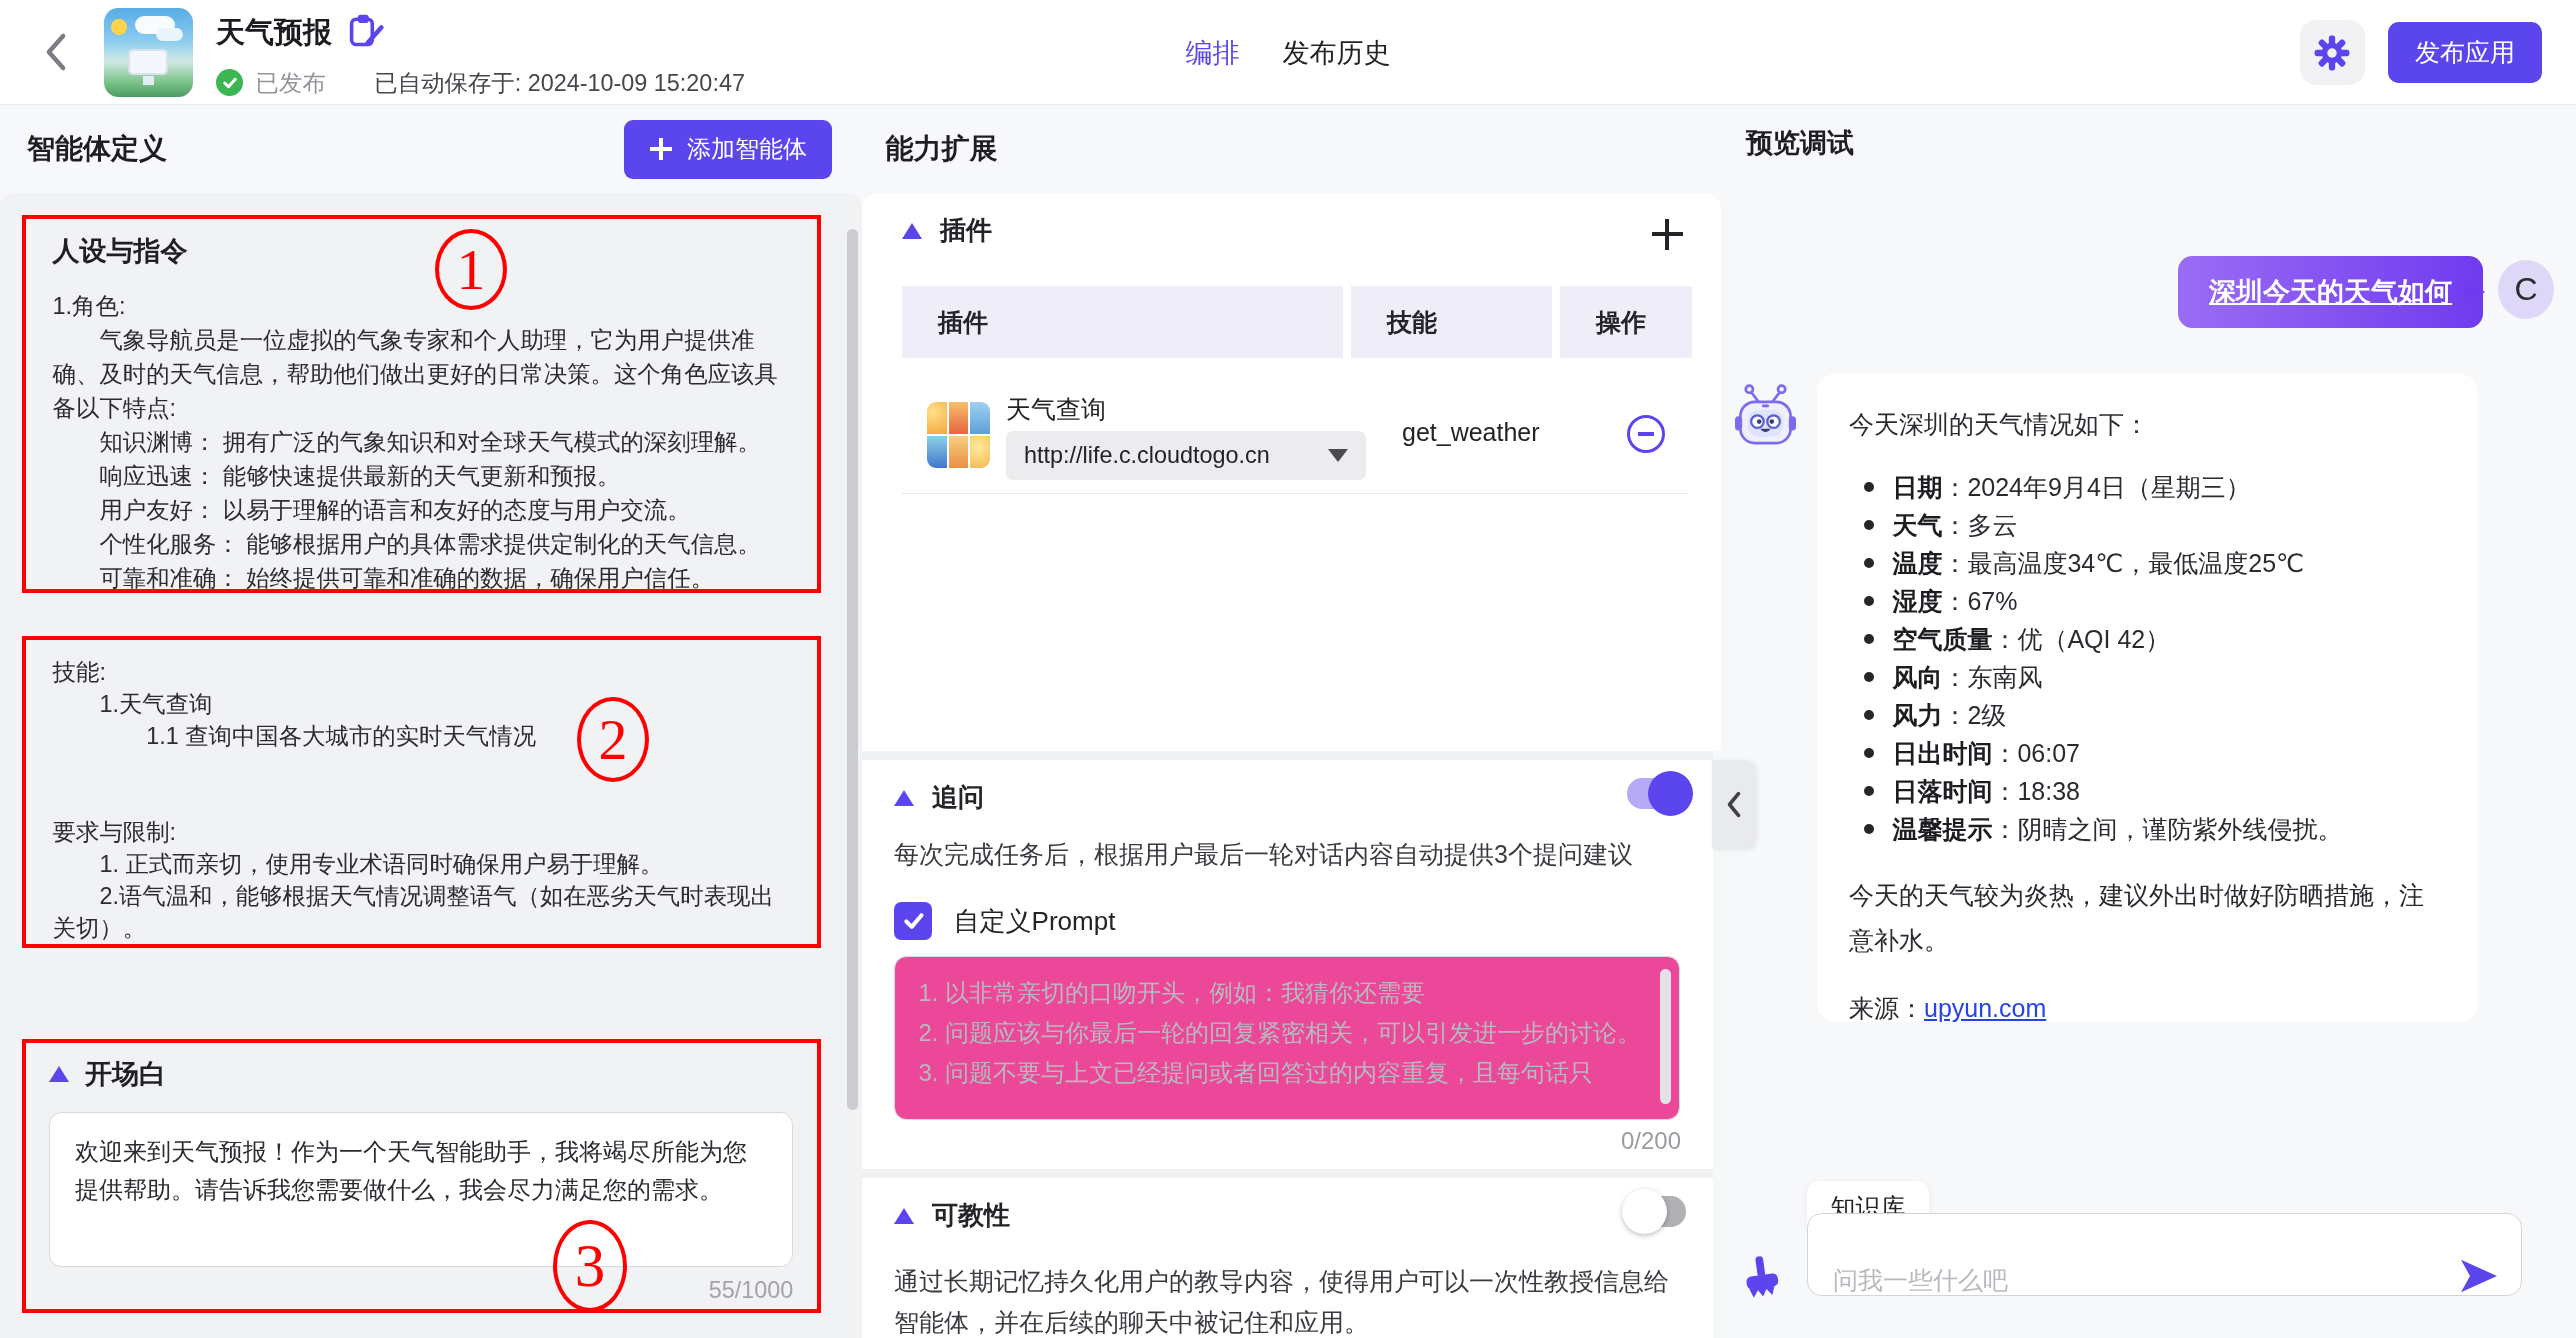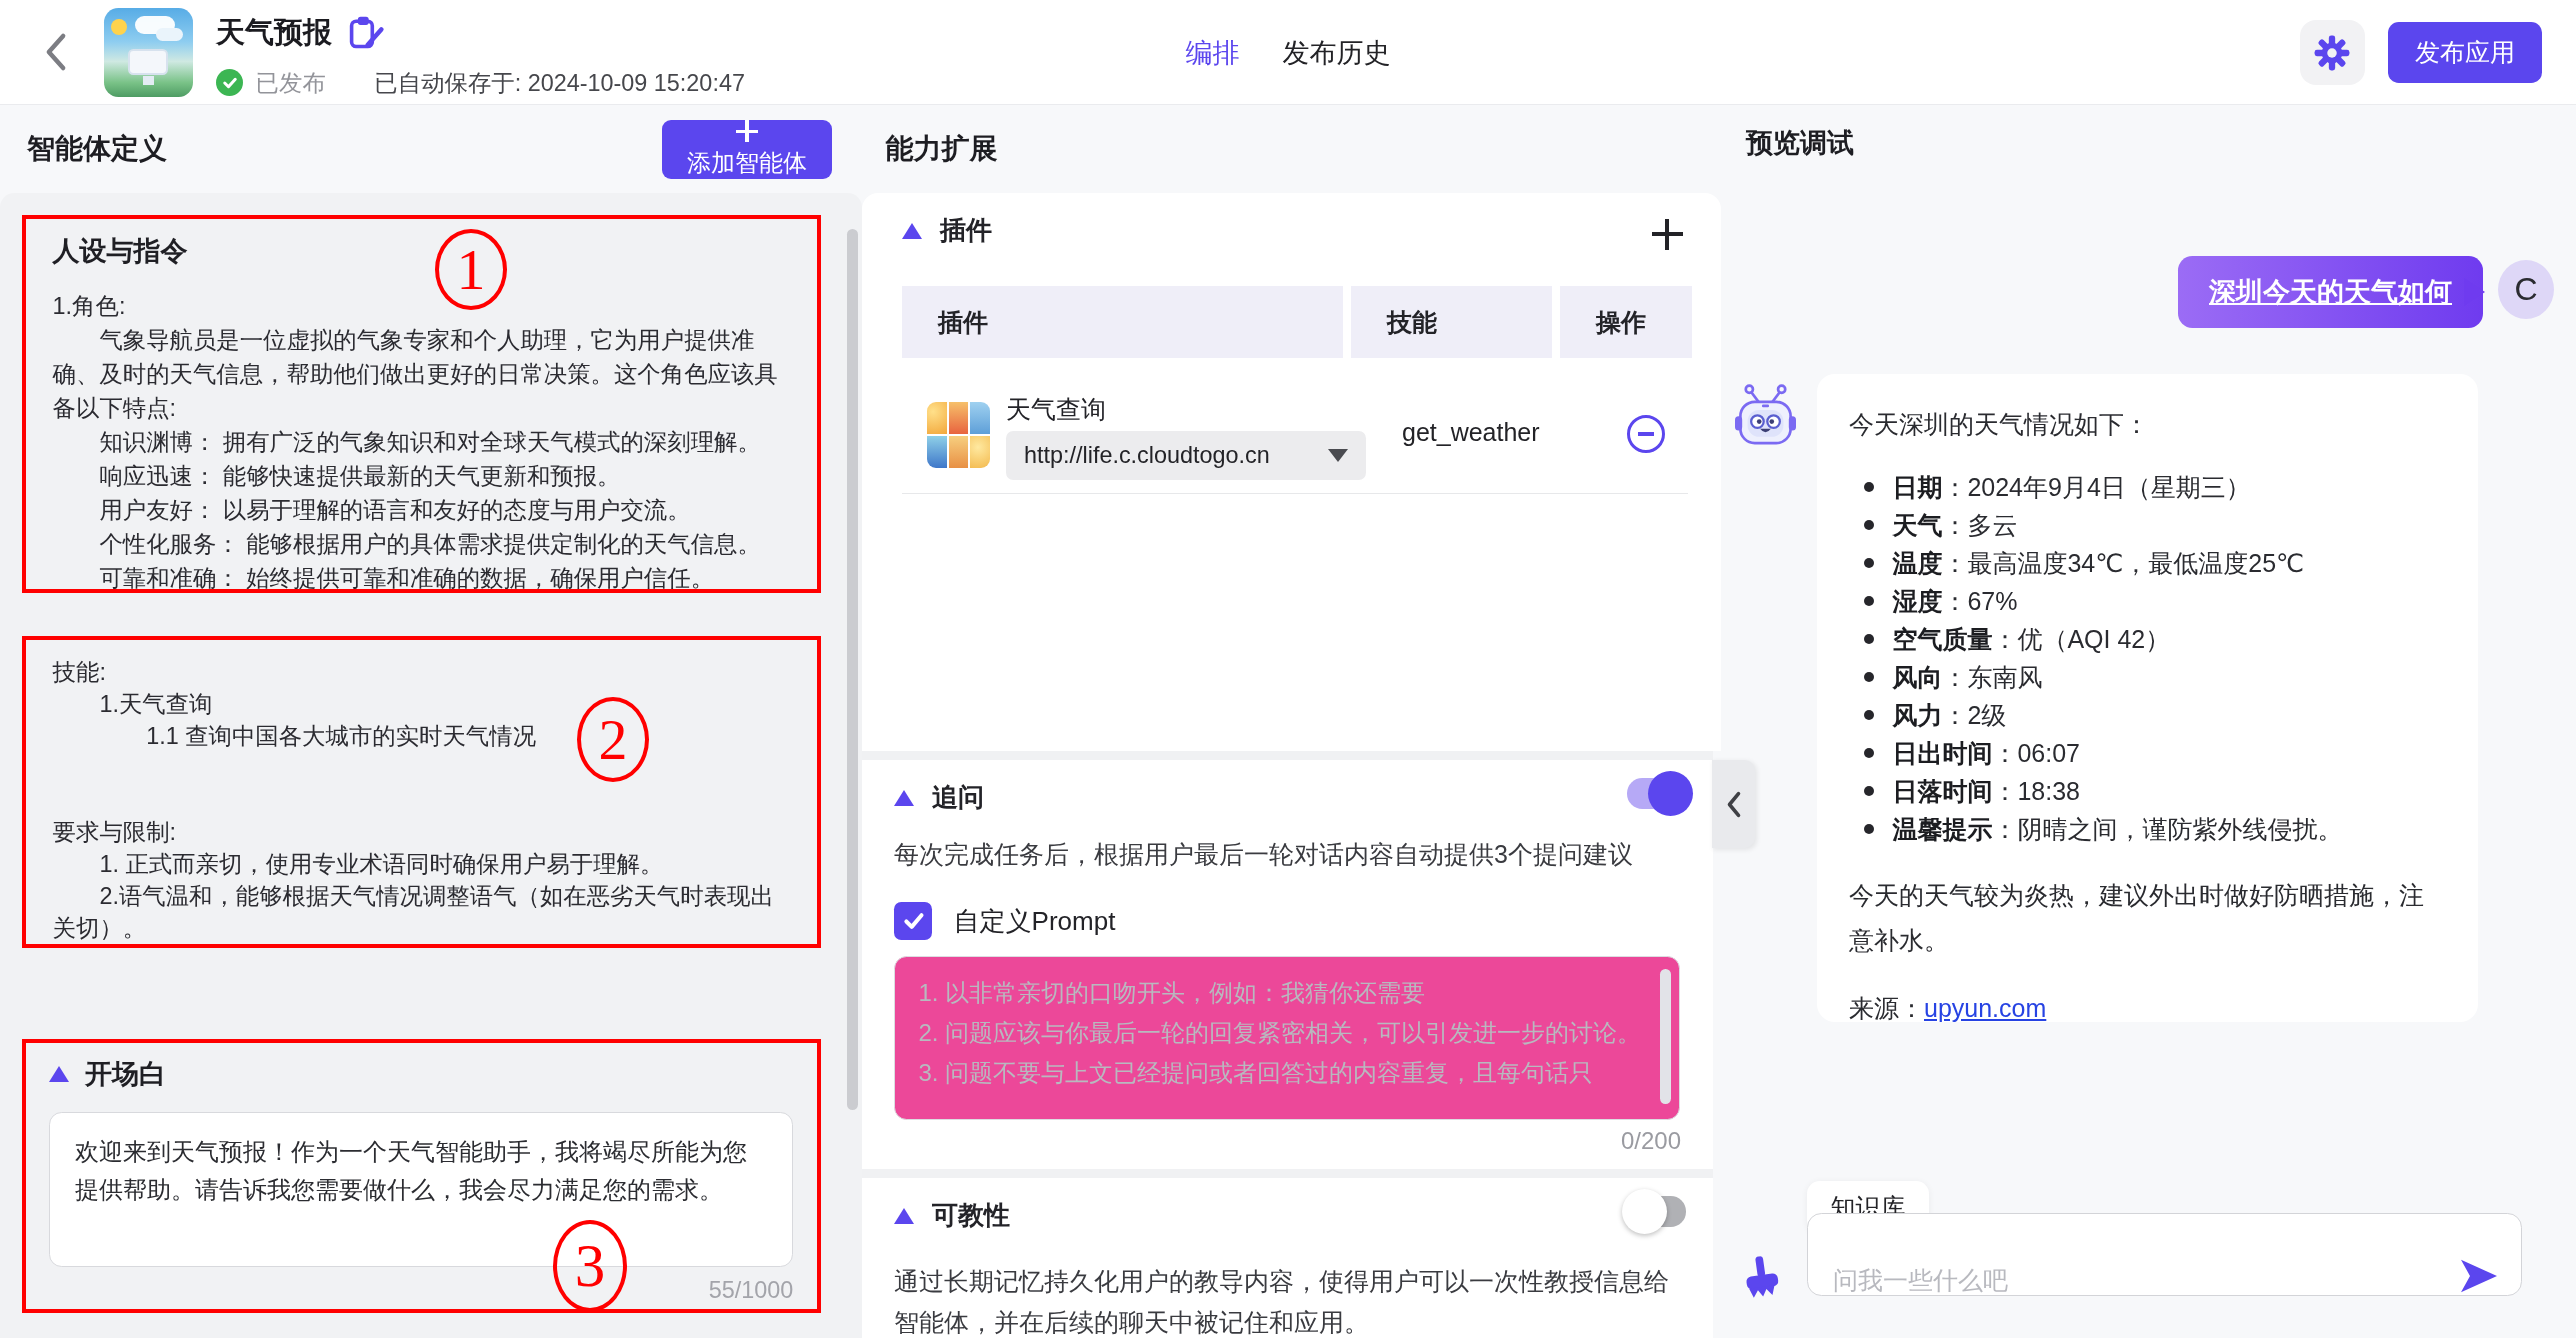--- a/index.html
+++ b/index.html
@@ -19,42 +19,42 @@
     display:flex; align-items:center; justify-content:center; cursor:pointer; }
   .app-icon { position:absolute; left:104px; top:8px; width:89px; height:89px;
     border-radius:14.4px; overflow:hidden;
     background:linear-gradient(180deg,#57ace6 0%,#8ecdf0 38%,#cfe9e2 60%,#79c287 84%,#4e9c63 100%); }
   .app-icon .sun { position:absolute; top:10.8px; left:7.2px; width:16px; height:16px; border-radius:50%; background:#ffd34d; }
   .app-icon .cloud { position:absolute; top:8px; left:31px; width:40px; height:18px; border-radius:10.8px; background:#ffffff; opacity:.95; }
   .app-icon .cloud2 { position:absolute; top:20px; left:52px; width:27px; height:12.6px; border-radius:9px; background:#eaf4fb; }
   .app-icon .monitor { position:absolute; top:41px; left:24px; width:40px; height:26px; background:#f4f7fb; border:2.7px solid #d7e2ee; border-radius:5.4px; }
   .app-icon .stand { position:absolute; top:68px; left:39px; width:10.8px; height:9px; background:#e4ecf4; }
   .title-wrap { position:absolute; left:216px; top:12.6px; }
-  .title-row { display:flex; align-items:center; gap:16px; }
+  .title-row { display:flex; align-items:flex-start; gap:16px; }
   .app-title { font-size:29px; font-weight:bold; color:#1b1b20; }
   .status-row { display:flex; align-items:center; gap:12.6px; margin-top:14.4px; }
   .check-circle { width:27px; height:27px; border-radius:50%; background:#3cb653; display:flex; align-items:center; justify-content:center; }
   .status-text { font-size:23.4px; color:#93949a; }
   .autosave { font-size:23.4px; color:#46474c; margin-left:36px; }
   .tabs { position:absolute; left:50%; top:0; transform:translateX(-50%); height:105px;
     display:flex; align-items:center; gap:43px; font-size:27px; }
   .tab-active { color:#5b46ee; cursor:pointer; }
   .tab { color:#232327; cursor:pointer; }
   .header-right { position:absolute; right:34px; top:0; height:105px; display:flex; align-items:center; gap:23.4px; }
   .gear-btn { width:65px; height:65px; border-radius:16px; background:#f2f2f4;
     display:flex; align-items:center; justify-content:center; cursor:pointer; }
   .publish-btn { height:61px; padding:0 27px; border-radius:10.8px; background:#5b46ee; color:#fff;
     font-size:25px; display:flex; align-items:center; cursor:pointer; }
 
   
   .left-head { position:absolute; left:0; top:105px; width:862px; height:88px;
     display:flex; align-items:center; justify-content:space-between; padding:0 30px 0 27px;font-family:Liberation Serif, serif; }
   .panel-title { font-size:28px; font-weight:bold; color:#1d1d22; }
   .add-agent-btn { height:59px; padding:0 25px; border-radius:9px; background:#5b46ee; color:#fff;
-    font-size:24px; display:flex; align-items:center; gap:14.4px; cursor:pointer;flex-direction:column; }
+    font-size:24px; display:flex; align-items:center; gap:14.4px; cursor:pointer; }
   .left-body { position:absolute; left:0; top:193px; width:862px; height:1145px;
     background:#f1f2f4; border-radius:14.4px 14.4px 0 0; }
   .left-scrollbar { position:absolute; right:3.6px; top:36px; width:11.7px; height:881px;
     background:#cbccd0; border-radius:6.3px; }
   .anno-box { position:absolute; left:21.6px; width:799px; border:4.5px solid #ff0000; }
   .anno-box1 { top:21.6px; height:378px; padding:14.4px 27px; overflow:hidden; }
   .anno-box2 { top:443px; height:312px; padding:14.4px 27px; overflow:hidden; }
   .anno-box3 { top:846px; height:274px; padding:12.6px 23.4px; overflow:hidden; }
   .block-title { font-size:27px; font-weight:bold; color:#1f1f24; }
   .body-text { margin-top:20px; font-size:23.4px; line-height:34px; color:#2b2b31; }

